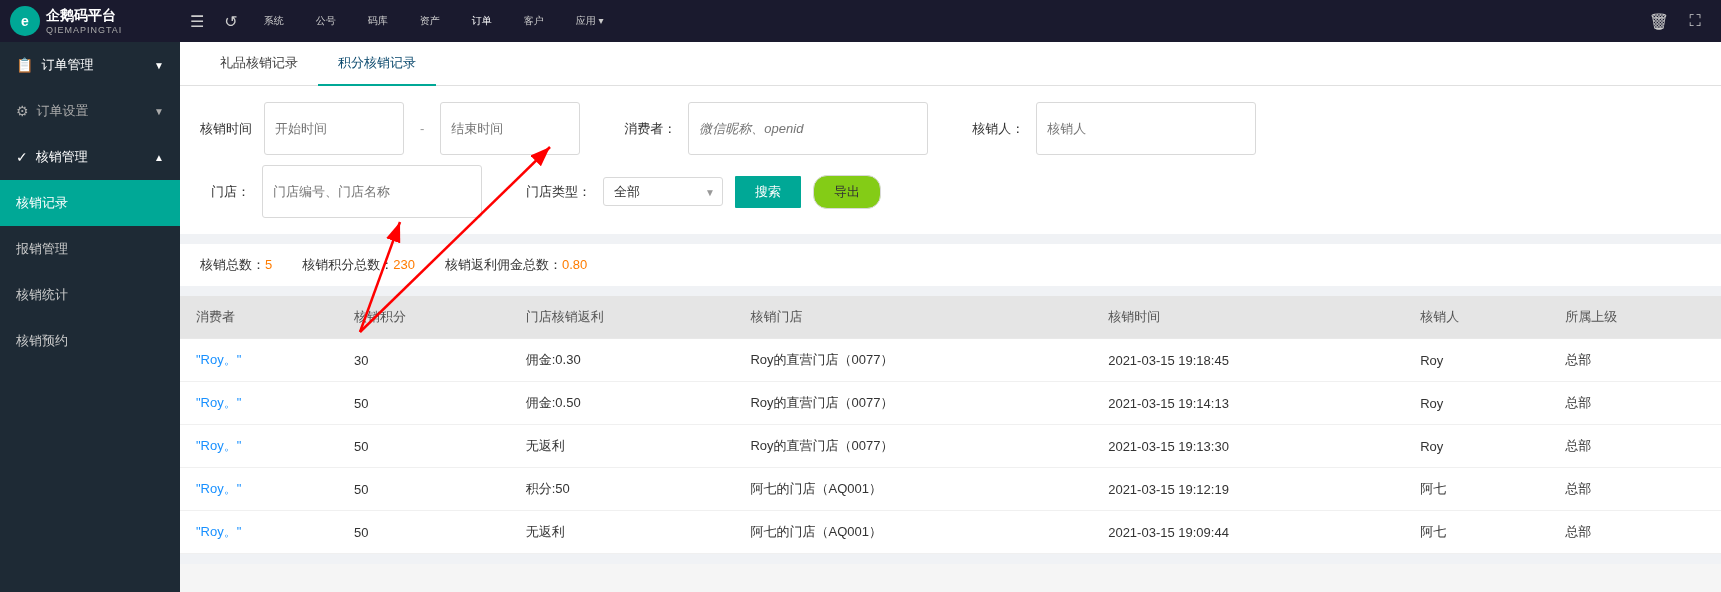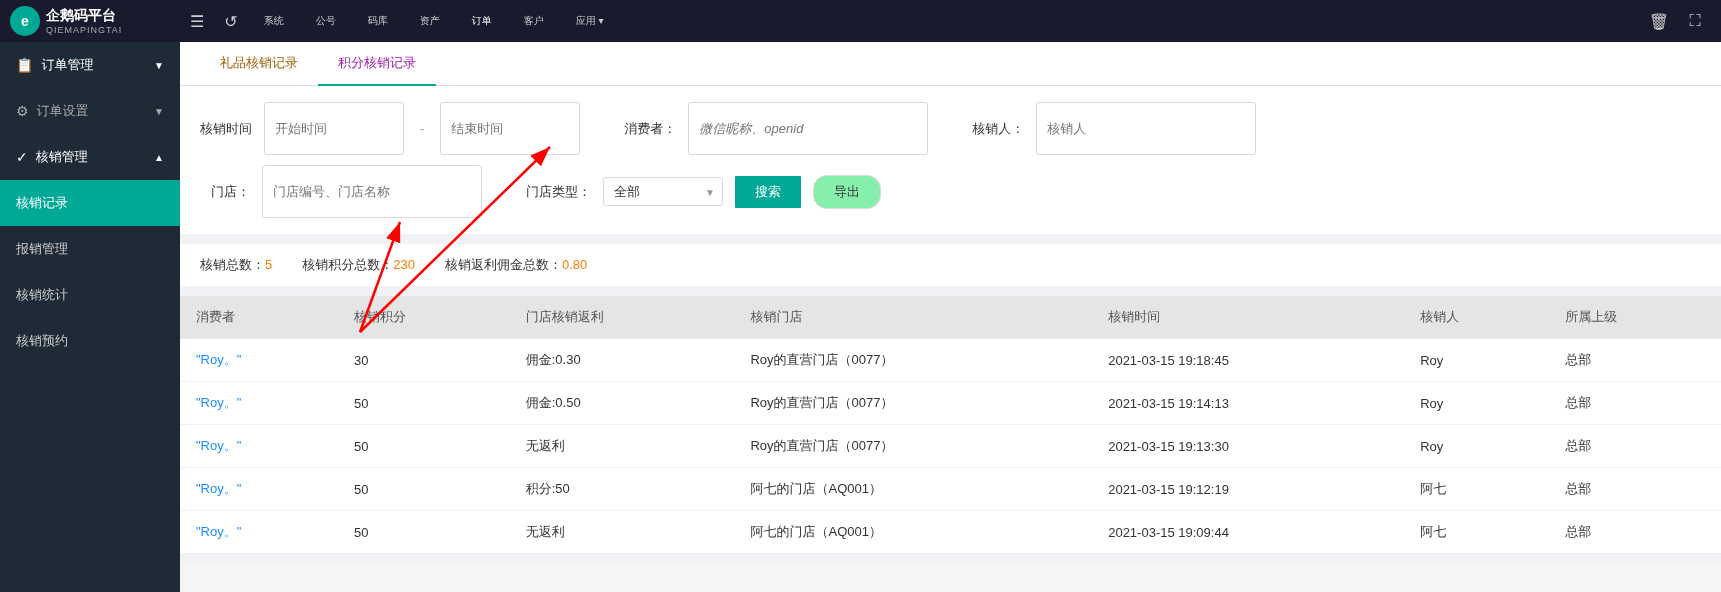--- a/index.html
+++ b/index.html
@@ -113,26 +113,26 @@
     
     .tabs-bar {
       background: white;
       display: flex;
       border-bottom: 1px solid #e0e0e0;
       padding: 0 20px;
     }
     .tab-item {
       padding: 12px 20px;
       cursor: pointer;
-      color: #a16207;
+      color: #404040;
       font-size: 13px;
       border-bottom: 2px solid transparent;
       margin-bottom: -1px;
     }
-    .tab-item.active { color: #a21caf; border-bottom-color: #00a896; }
+    .tab-item.active { color: #0c4a6e; border-bottom-color: #00a896; }
 
     
     .filter-section {
       background: white;
       padding: 16px 20px;
       margin-bottom: 10px;
     }
     .filter-row {
       display: flex;
       align-items: center;
@@ -193,21 +193,21 @@
     .btn-search {
       background: #00a896;
       color: white;
       border: none;
       border-radius: 1px;
       padding: 7px 20px;
       font-size: 13px;
       cursor: pointer;
     }
     .btn-export {
-      background: #86efac;
+      background: #84cc16;
       color: #333;
       border: 1px solid #d9d9d9;
       border-radius: 14px;
       padding: 7px 20px;
       font-size: 13px;
       cursor: pointer;
     }
 
     
     .summary-section {

